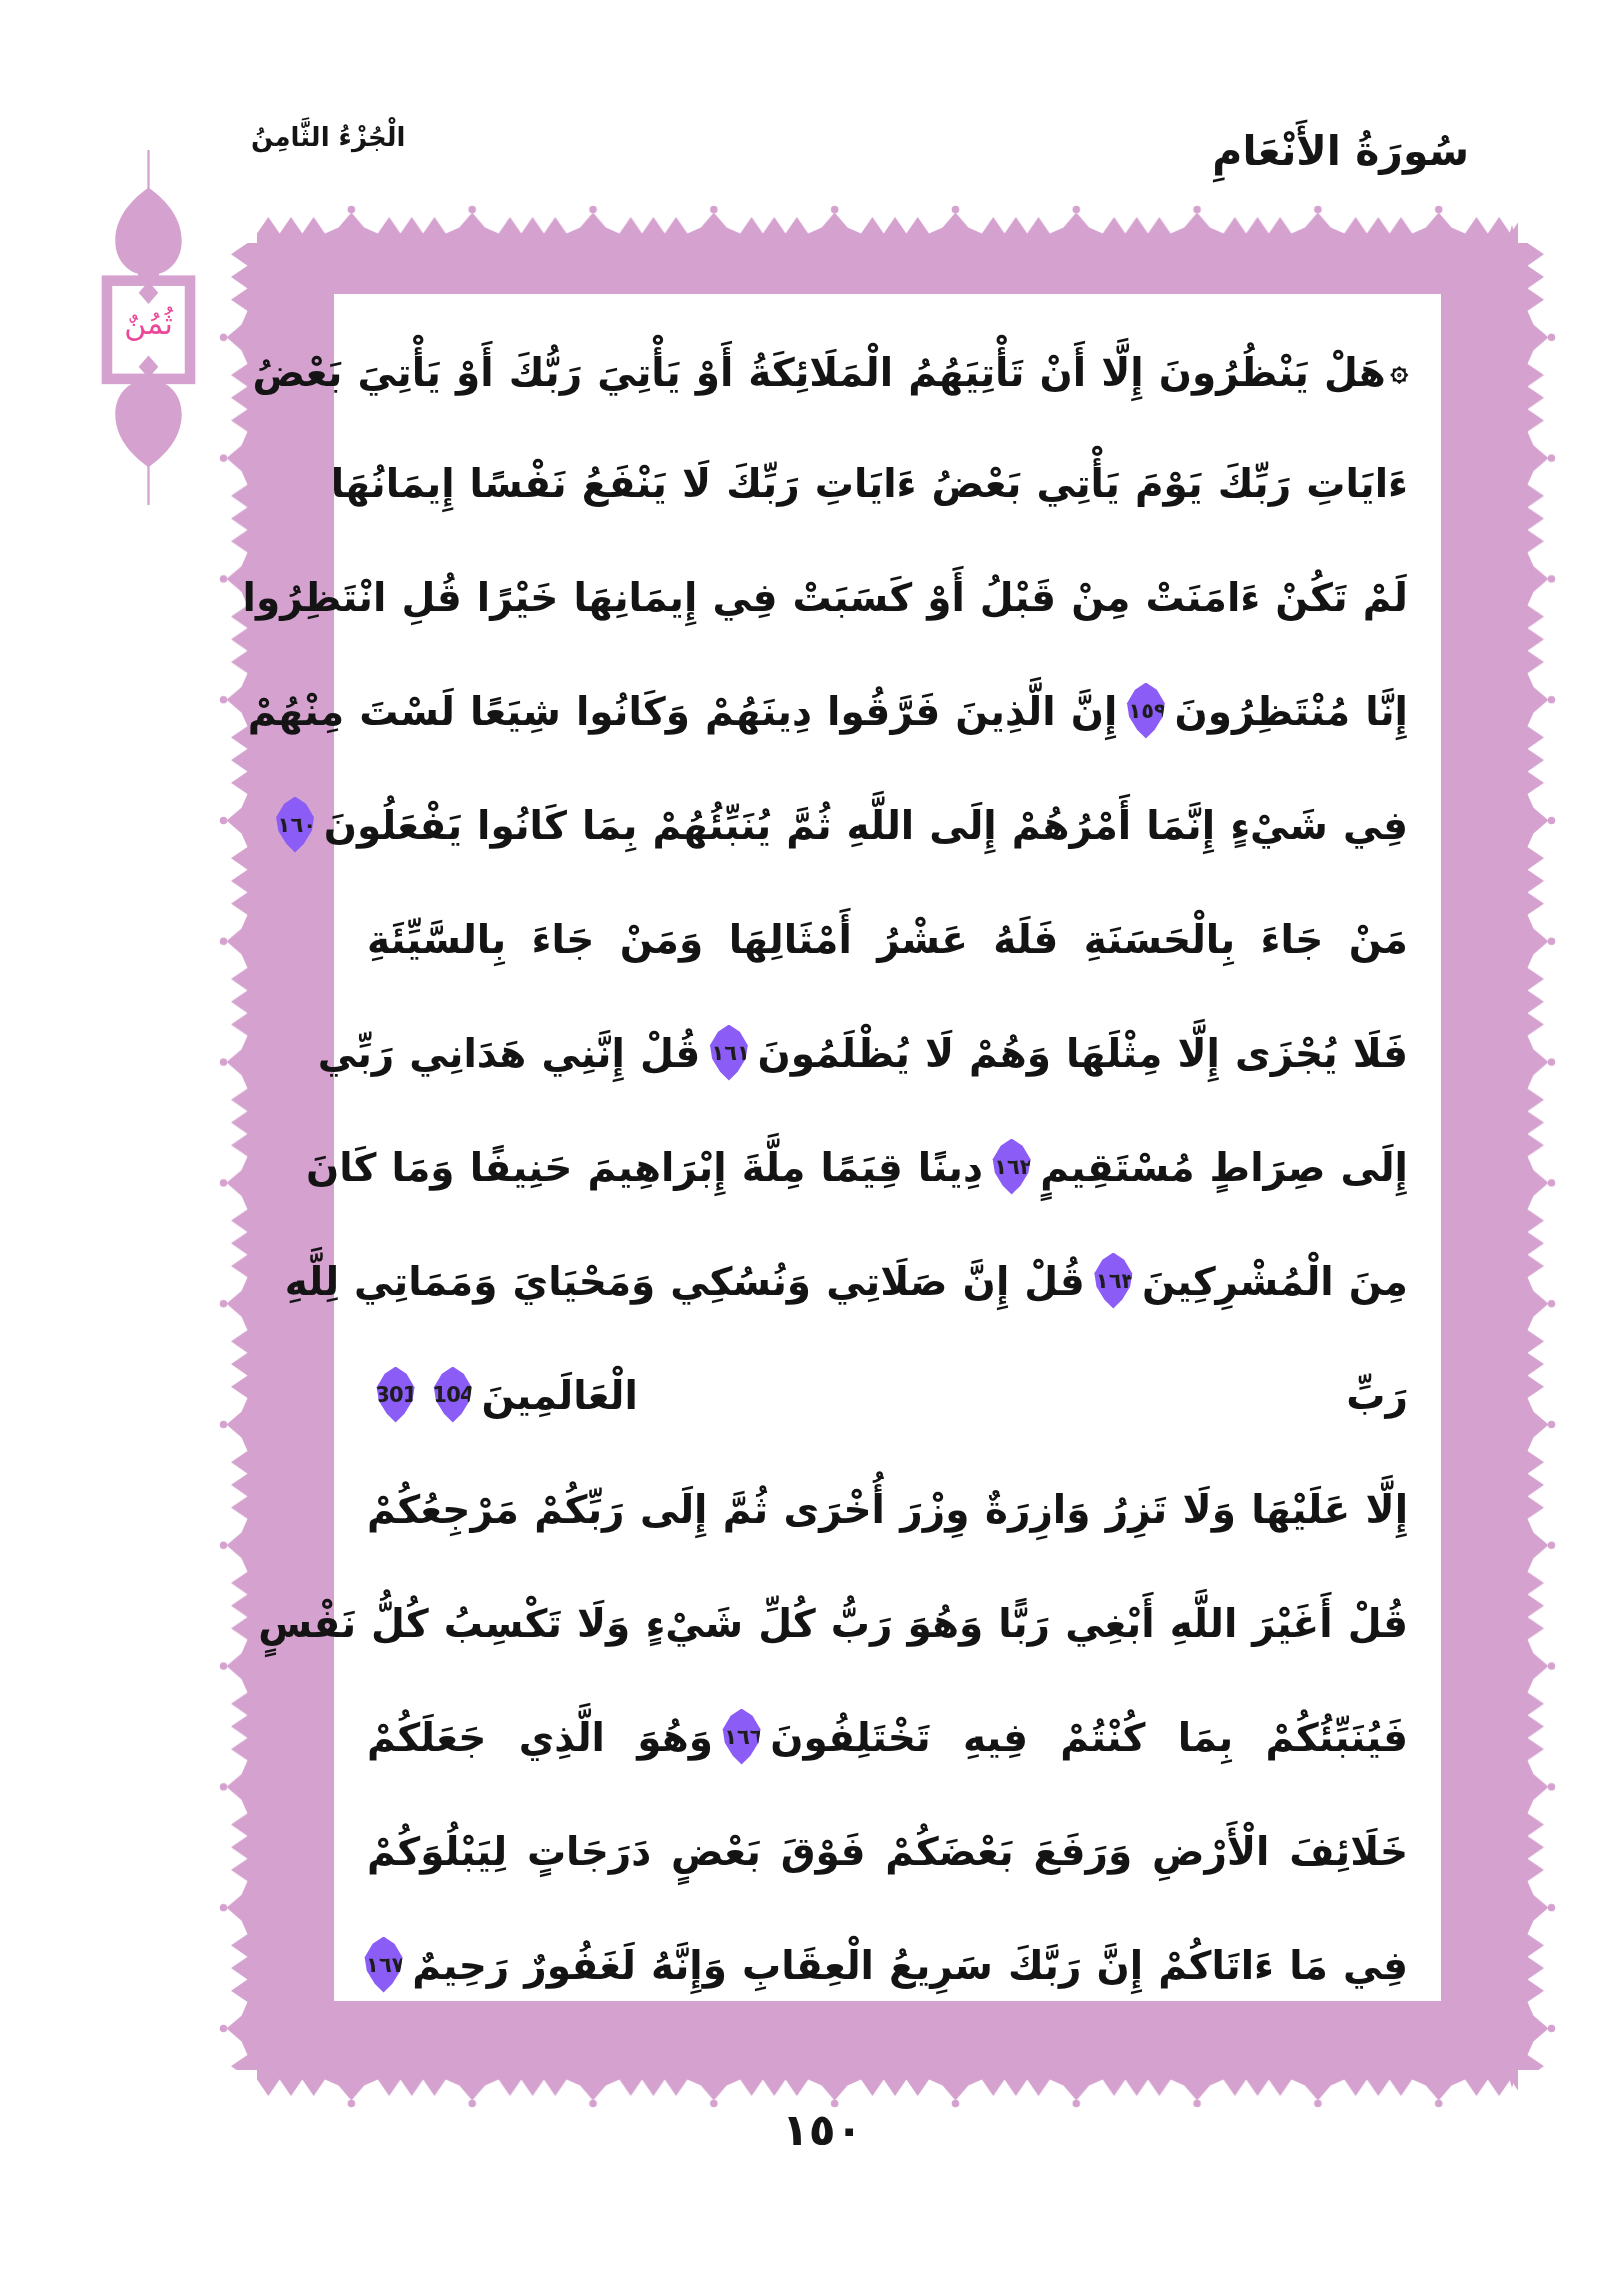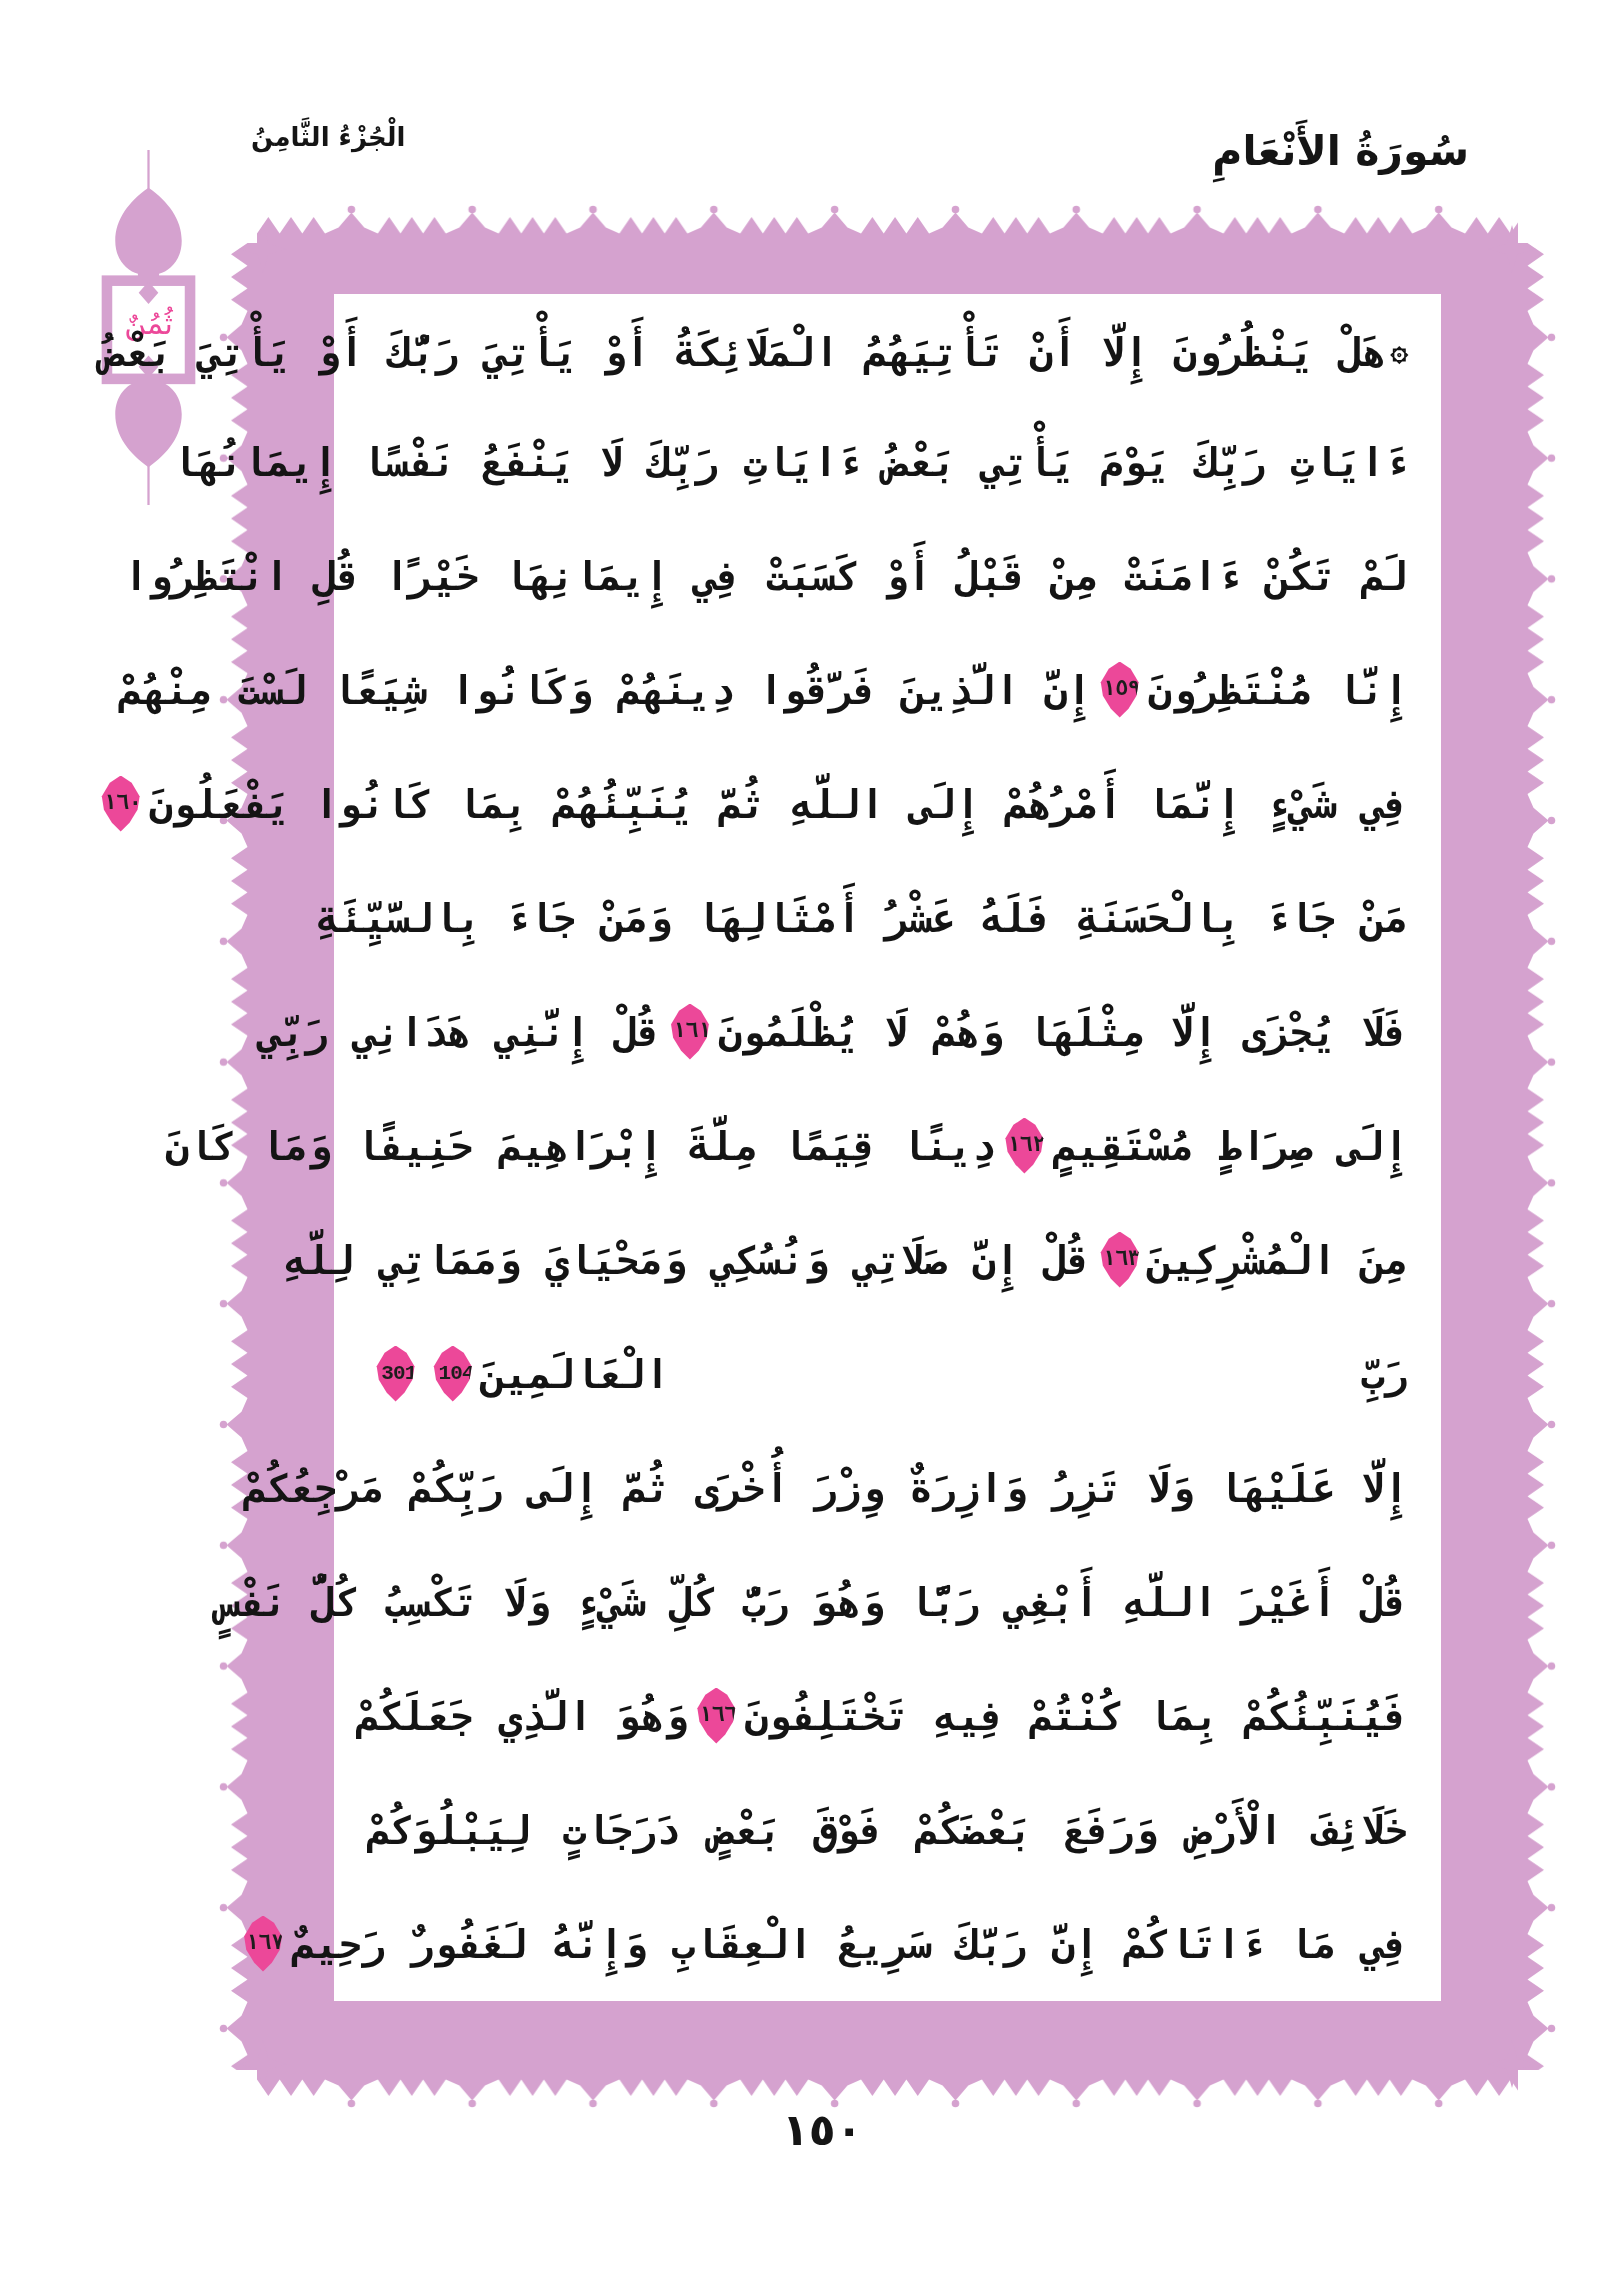--- a/index.html
+++ b/index.html
@@ -42,31 +42,31 @@
     clip-path:polygon(50% 0%,61% 39%,100% 50%,61% 61%,50% 100%,39% 61%,0% 50%,39% 39%);
   }
   .c-tl{left:-18px;top:-18px;} .c-tr{right:-18px;top:-18px;}
   .c-bl{left:-18px;bottom:-18px;} .c-br{right:-18px;bottom:-18px;}
 
   .inner{
     position:absolute;left:77px;top:51px;width:1107px;height:1707px;background:#ffffff;
   }
 
   
-  .lines{position:absolute;inset:0;padding:1px 33px 0 33px;font-family:Liberation Mono, monospace;}
+  .lines{position:absolute;inset:0;padding:19px 33px 0 33px;}
   .line{
     height:114px;line-height:114px;direction:rtl;
     text-align:justify;text-align-last:justify;
     font-size:39px;font-weight:700;white-space:nowrap;color:#141414;
   }
   .ayah{word-spacing:1.5px;}
   .hizb{font-size:30px;vertical-align:6px;padding-left:4.5px;color:#111;}
   .verse-marker{
     display:inline-block;width:42px;height:56px;margin:0 7.6px;vertical-align:-13.6px;
-    background:#ec4899;position:relative;
+    background:#8b5cf6;position:relative;
     clip-path:polygon(50% 0%,76% 13%,95% 37%,90% 61%,71% 84%,50% 100%,29% 84%,10% 61%,5% 37%,24% 13%);
   }
   .vnum{
     position:absolute;inset:0;text-align:center;line-height:56px;
     font-size:21px;font-weight:700;color:#1d1d1d;letter-spacing:-0.8px;
   }
 
   
   .page-number{
     position:absolute;left:782px;top:2104px;width:174px;text-align:left;

